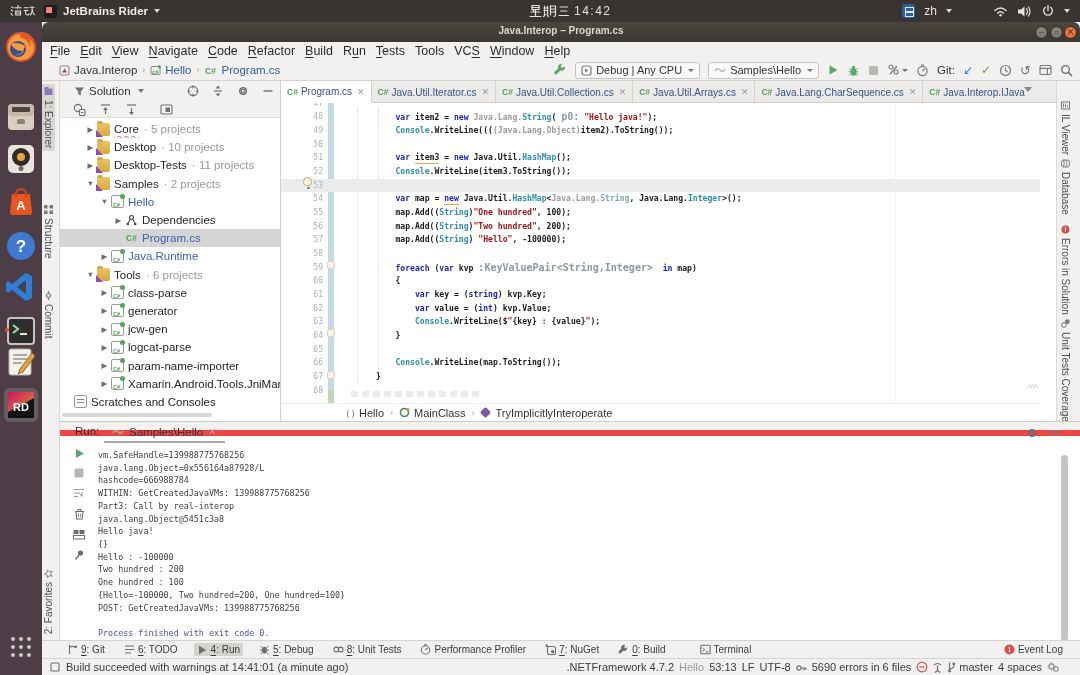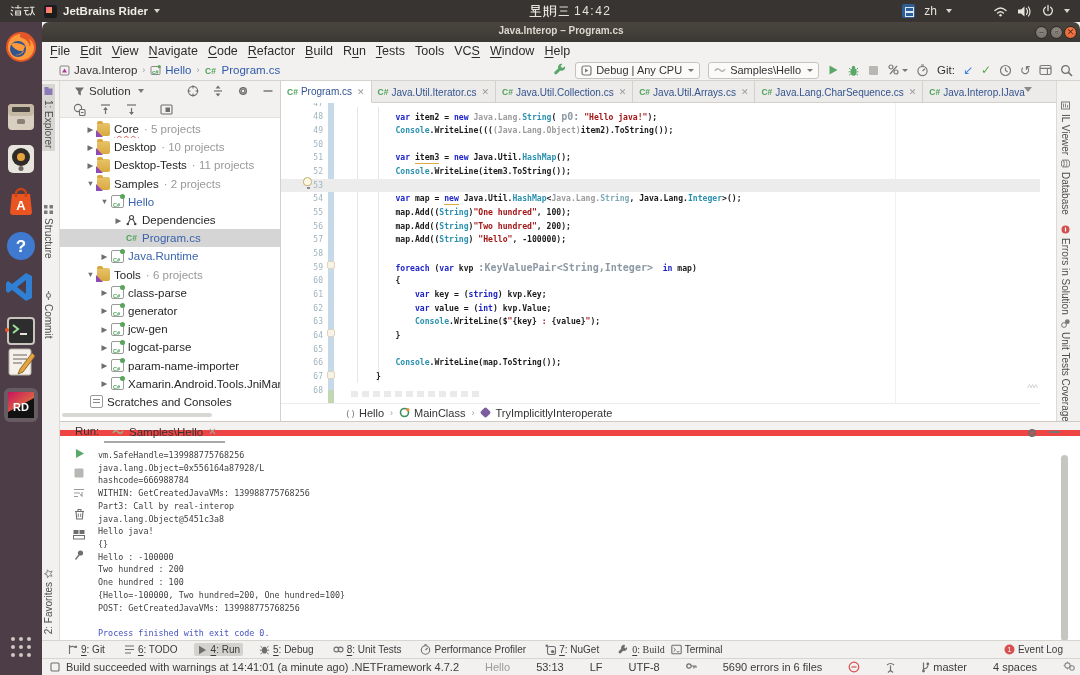--- a/index.html
+++ b/index.html
@@ -139,21 +139,21 @@
   
   #bottom-bar { left:42px; top:640px; width:1038px; height:18px; background:#f2f1ef; border-top:1px solid #d8d5d1; font-size:11px; color:#3b3b3b; display:flex; align-items:center; }
   .bb-item { display:flex; align-items:center; gap:3px; padding:1px 3px; border-radius:2px; white-space:nowrap; font-size:10px; }
   .bb-item.sel { background:#d4d2cf; }
   #bb-right { margin-left:auto; display:flex; align-items:center; padding-right:14px; }
   .bb-ico { display:inline-flex; width:11px; height:11px; align-items:center; justify-content:center; }
 
   
   #status-bar { left:42px; top:658px; width:1038px; height:17px; background:#f2f1ef; border-top:1px solid #d8d5d1; font-size:11px; color:#3b3b3b; display:flex; align-items:center; }
   #sb-msg { display:flex; align-items:center; gap:6px; padding-left:8px; white-space:nowrap; }
-  #sb-right { margin-left:auto; display:flex; align-items:flex-start; gap:26px; padding-right:4px; white-space:nowrap; }
+  #sb-right { margin-left:auto; display:flex; align-items:flex-end; gap:5px; padding-right:20px; white-space:nowrap; }
   .sb-dim { color:#9a9a9a; }
 
   svg { display:block; }
 </style>
 </head>
 <body>
 
 <div id="screen">
 
   <div id="gnome-bar" class="abs">
@@ -629,21 +629,21 @@
           </span>
           <span class="tree-label">param-name-importer</span>
         </div>
         <div class="tree-row" style="padding-left: 39px;">
           <span class="tree-arrow">▶</span>
           <span style="display: inline-flex; flex: 0 0 auto; align-items: center;">
             <span class="tree-icon ico-project"></span>
           </span>
           <span class="tree-label">Xamarin.Android.Tools.JniMarshalMethods</span>
         </div>
-        <div class="tree-row" style="padding-left: 29px;">
+        <div class="tree-row" style="padding-left: 13px;">
           <span class="tree-arrow" style="width: 0px;"></span>
           <span style="display: inline-flex; flex: 0 0 auto; align-items: center;">
             <span class="tree-icon ico-scratch"></span>
           </span>
           <span class="tree-label">Scratches and Consoles</span>
         </div>
       </div>
     <div id="pp-hscroll"></div>
   </div>
 
@@ -902,21 +902,21 @@
         <div class="bb-item" style="margin-right: 13px;">
           <span class="bb-ico">
             <svg width="11" height="11" viewBox="0 0 11 11">
               <rect x="2.5" y="2.5" width="8" height="8" rx="2" fill="none" stroke="#6e6e6e" stroke-width="1.1"></rect>
               <circle cx="7.6" cy="7.6" r="1.7" fill="#6e6e6e"></circle>
               <circle cx="1.8" cy="1.8" r="1.3" fill="#6e6e6e"></circle>
             </svg>
           </span>
           <span><span class="mn">7</span>: NuGet</span>
         </div>
-        <div class="bb-item" style="margin-right: 0; font-family: Liberation Serif, serif;">
+        <div class="bb-item" style="margin-right: 28px;">
           <span class="bb-ico">
             <svg width="11" height="11" viewBox="0 0 11 11">
               <path d="M7,1 a3,3 0 0 0 -3.8,3.8 L1,7 a1.4,1.4 0 0 0 2,2 L5.2,6.8 A3,3 0 0 0 9,3 L7.4,4.6 6.4,3.6z" fill="#6e6e6e"></path>
             </svg>
           </span>
           <span><span class="mn">0</span>: Build</span>
         </div>
         <div class="bb-item" style="margin-right: 13px;">
           <span class="bb-ico">
             <svg width="11" height="11" viewBox="0 0 11 11">

